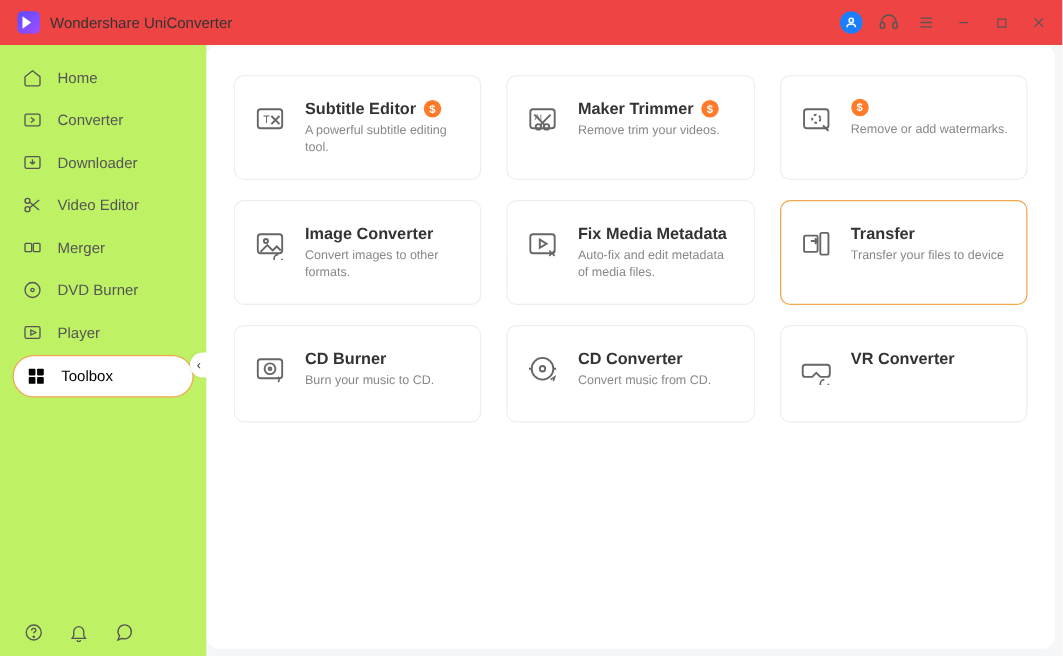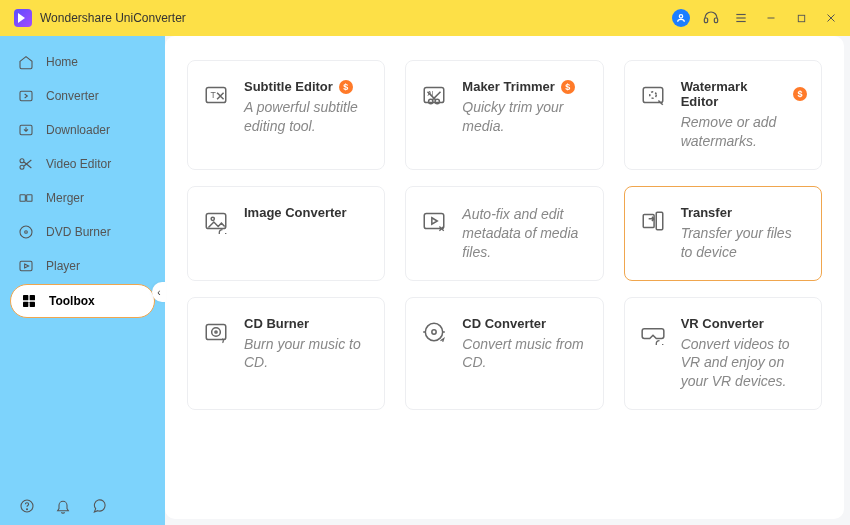--- a/index.html
+++ b/index.html
@@ -11,21 +11,21 @@
     color: #333;
     overflow: hidden;
     position: relative;
   }
   .titlebar {
     display: flex;
     align-items: center;
     justify-content: space-between;
     height: 36px;
     padding: 0 10px 0 14px;
-    background: #fde047;
+    background: #ef4444;
   }
   .titlebar-left { display: flex; align-items: center; gap: 8px; }
   .app-logo {
     width: 18px; height: 18px;
     background: linear-gradient(135deg,#5c4cff,#a24cff);
     border-radius: 4px;
     position: relative;
   }
   .app-logo::after {
     content:"";
@@ -40,39 +40,39 @@
   .titlebar-right { display: flex; align-items: center; gap: 12px; }
   .tb-icon { width:18px; height:18px; display:flex;align-items:center;justify-content:center; color:#555; cursor:pointer;}
   .tb-user {
     width:18px;height:18px;border-radius:50%;
     background:#1b7eff; display:flex;align-items:center;justify-content:center;
   }
   .tb-user svg { color:#fff; }
   .main-wrap { display:flex; height: calc(100% - 36px); }
   .sidebar {
     width: 165px;
-    background:#7dd3fc;
+    background:#bef264;
     padding-top: 10px;
     display:flex;
     flex-direction:column;
     justify-content:space-between;
     position:relative;
   }
   .nav { display:flex; flex-direction:column; gap:2px; }
   .nav-item {
     display:flex; align-items:center; gap:12px;
     padding: 8px 10px 8px 18px;
     font-size:12px;
     color:#555;
     cursor:pointer;
     border-radius:0;
   }
   .nav-item.active {
     color:#000;
-    font-weight:700;
+    font-weight:400;
     border:1.5px solid #f0a64e;
     border-radius:20px;
     margin:0 10px 0 10px;
     padding: 8px 10px 8px 10px;
     background:#fff;
   }
   .nav-icon { width:16px;height:16px; display:flex;align-items:center;justify-content:center; flex-shrink:0; }
   .collapse-handle {
     position:absolute;
     right:-1px;
@@ -126,21 +126,21 @@
   }
   .card-text { display:flex;flex-direction:column;gap:4px; }
   .card-title-row { display:flex;align-items:center;gap:6px; }
   .card-title { font-size:13px;font-weight:700;color:#333; }
   .badge {
     width:14px;height:14px;border-radius:50%;
     background:#ff7a29;display:flex;align-items:center;justify-content:center;
     flex-shrink:0;
   }
   .badge::after { content:"$"; font-size:9px;color:#fff;font-weight:700; }
-  .card-desc { font-size:14px;color:#888;line-height:1.35; max-width:130px;font-style:italic;}
+  .card-desc { font-size:10px;color:#888;line-height:1.35; max-width:130px;}
   svg { display:block; }
 </style>
 </head>
 <body>
 
 <div class="titlebar">
   <div class="titlebar-left">
     <div class="app-logo"></div>
     <div class="app-title">Wondershare UniConverter</div>
   </div>
@@ -327,63 +327,66 @@
               <circle cx="15" cy="18" r="2"></circle>
               <line x1="10.5" y1="16.5" x2="18" y2="9"></line>
               <line x1="13.5" y1="16.5" x2="6" y2="9"></line>
             </svg>
           </div>
           <div class="card-text">
             <div class="card-title-row">
               <div class="card-title">Maker Trimmer</div>
               <span class="badge"></span>
             </div>
-            <div class="card-desc">Quicky trim your media.</div>
+            <div class="card-desc">Remove trim your videos.</div>
           </div>
         </div>
         <div class="card">
           <div class="card-icon">
             <svg width="26" height="26" viewBox="0 0 24 24" fill="none" stroke="currentColor" stroke-width="1.4">
               <rect x="3" y="5" width="18" height="14" rx="2"></rect>
               <circle cx="12" cy="12" r="3" stroke-dasharray="2 2"></circle>
               <path d="M17 17l4 4"></path>
             </svg>
           </div>
           <div class="card-text">
             <div class="card-title-row">
-              <div class="card-title">Watermark Editor</div>
               <span class="badge"></span>
             </div>
             <div class="card-desc">Remove or add watermarks.</div>
           </div>
         </div>
         <div class="card">
           <div class="card-icon">
             <svg width="26" height="26" viewBox="0 0 24 24" fill="none" stroke="currentColor" stroke-width="1.4">
               <rect x="3" y="5" width="18" height="14" rx="2"></rect>
               <circle cx="9" cy="10" r="1.5"></circle>
               <path d="M5 18l5-5 4 4 3-3 3 3"></path>
               <path d="M18 20a3 3 0 103 3" stroke-width="1.2"></path>
             </svg>
           </div>
           <div class="card-text">
             <div class="card-title-row">
               <div class="card-title">Image Converter</div>
             </div>
+            <div class="card-desc">Convert images to other formats.</div>
           </div>
         </div>
         <div class="card">
           <div class="card-icon">
             <svg width="26" height="26" viewBox="0 0 24 24" fill="none" stroke="currentColor" stroke-width="1.4">
               <rect x="3" y="5" width="18" height="14" rx="2"></rect>
               <polygon points="10 9 15 12 10 15"></polygon>
               <path d="M17 17l4 4m0-4l-4 4" stroke-width="1.2"></path>
             </svg>
           </div>
           <div class="card-text">
+            <div class="card-title-row">
+              <div class="card-title">Fix Media Metadata</div>
+            </div>
             <div class="card-desc">Auto-fix and edit metadata of media files.</div>
           </div>
         </div>
         <div class="card highlight">
           <div class="card-icon">
             <svg width="26" height="26" viewBox="0 0 24 24" fill="none" stroke="currentColor" stroke-width="1.4">
               <rect x="3" y="6" width="10" height="12" rx="1"></rect>
               <rect x="15" y="4" width="6" height="16" rx="1"></rect>
               <path d="M8 10h5m0 0l-2-2m2 2l-2 2"></path>
             </svg>
@@ -431,19 +434,18 @@
           <div class="card-icon">
             <svg width="26" height="26" viewBox="0 0 24 24" fill="none" stroke="currentColor" stroke-width="1.4">
               <path d="M4 9h16a2 2 0 012 2v5a2 2 0 01-2 2h-5l-3-3-3 3H4a2 2 0 01-2-2v-5a2 2 0 012-2z"></path>
               <path d="M18 20a3 3 0 103 3" stroke-width="1.2"></path>
             </svg>
           </div>
           <div class="card-text">
             <div class="card-title-row">
               <div class="card-title">VR Converter</div>
             </div>
-            <div class="card-desc">Convert videos to VR and enjoy on your VR devices.</div>
           </div>
         </div>
       </div>
   </div>
 
 </div>
 
 </body></html>

